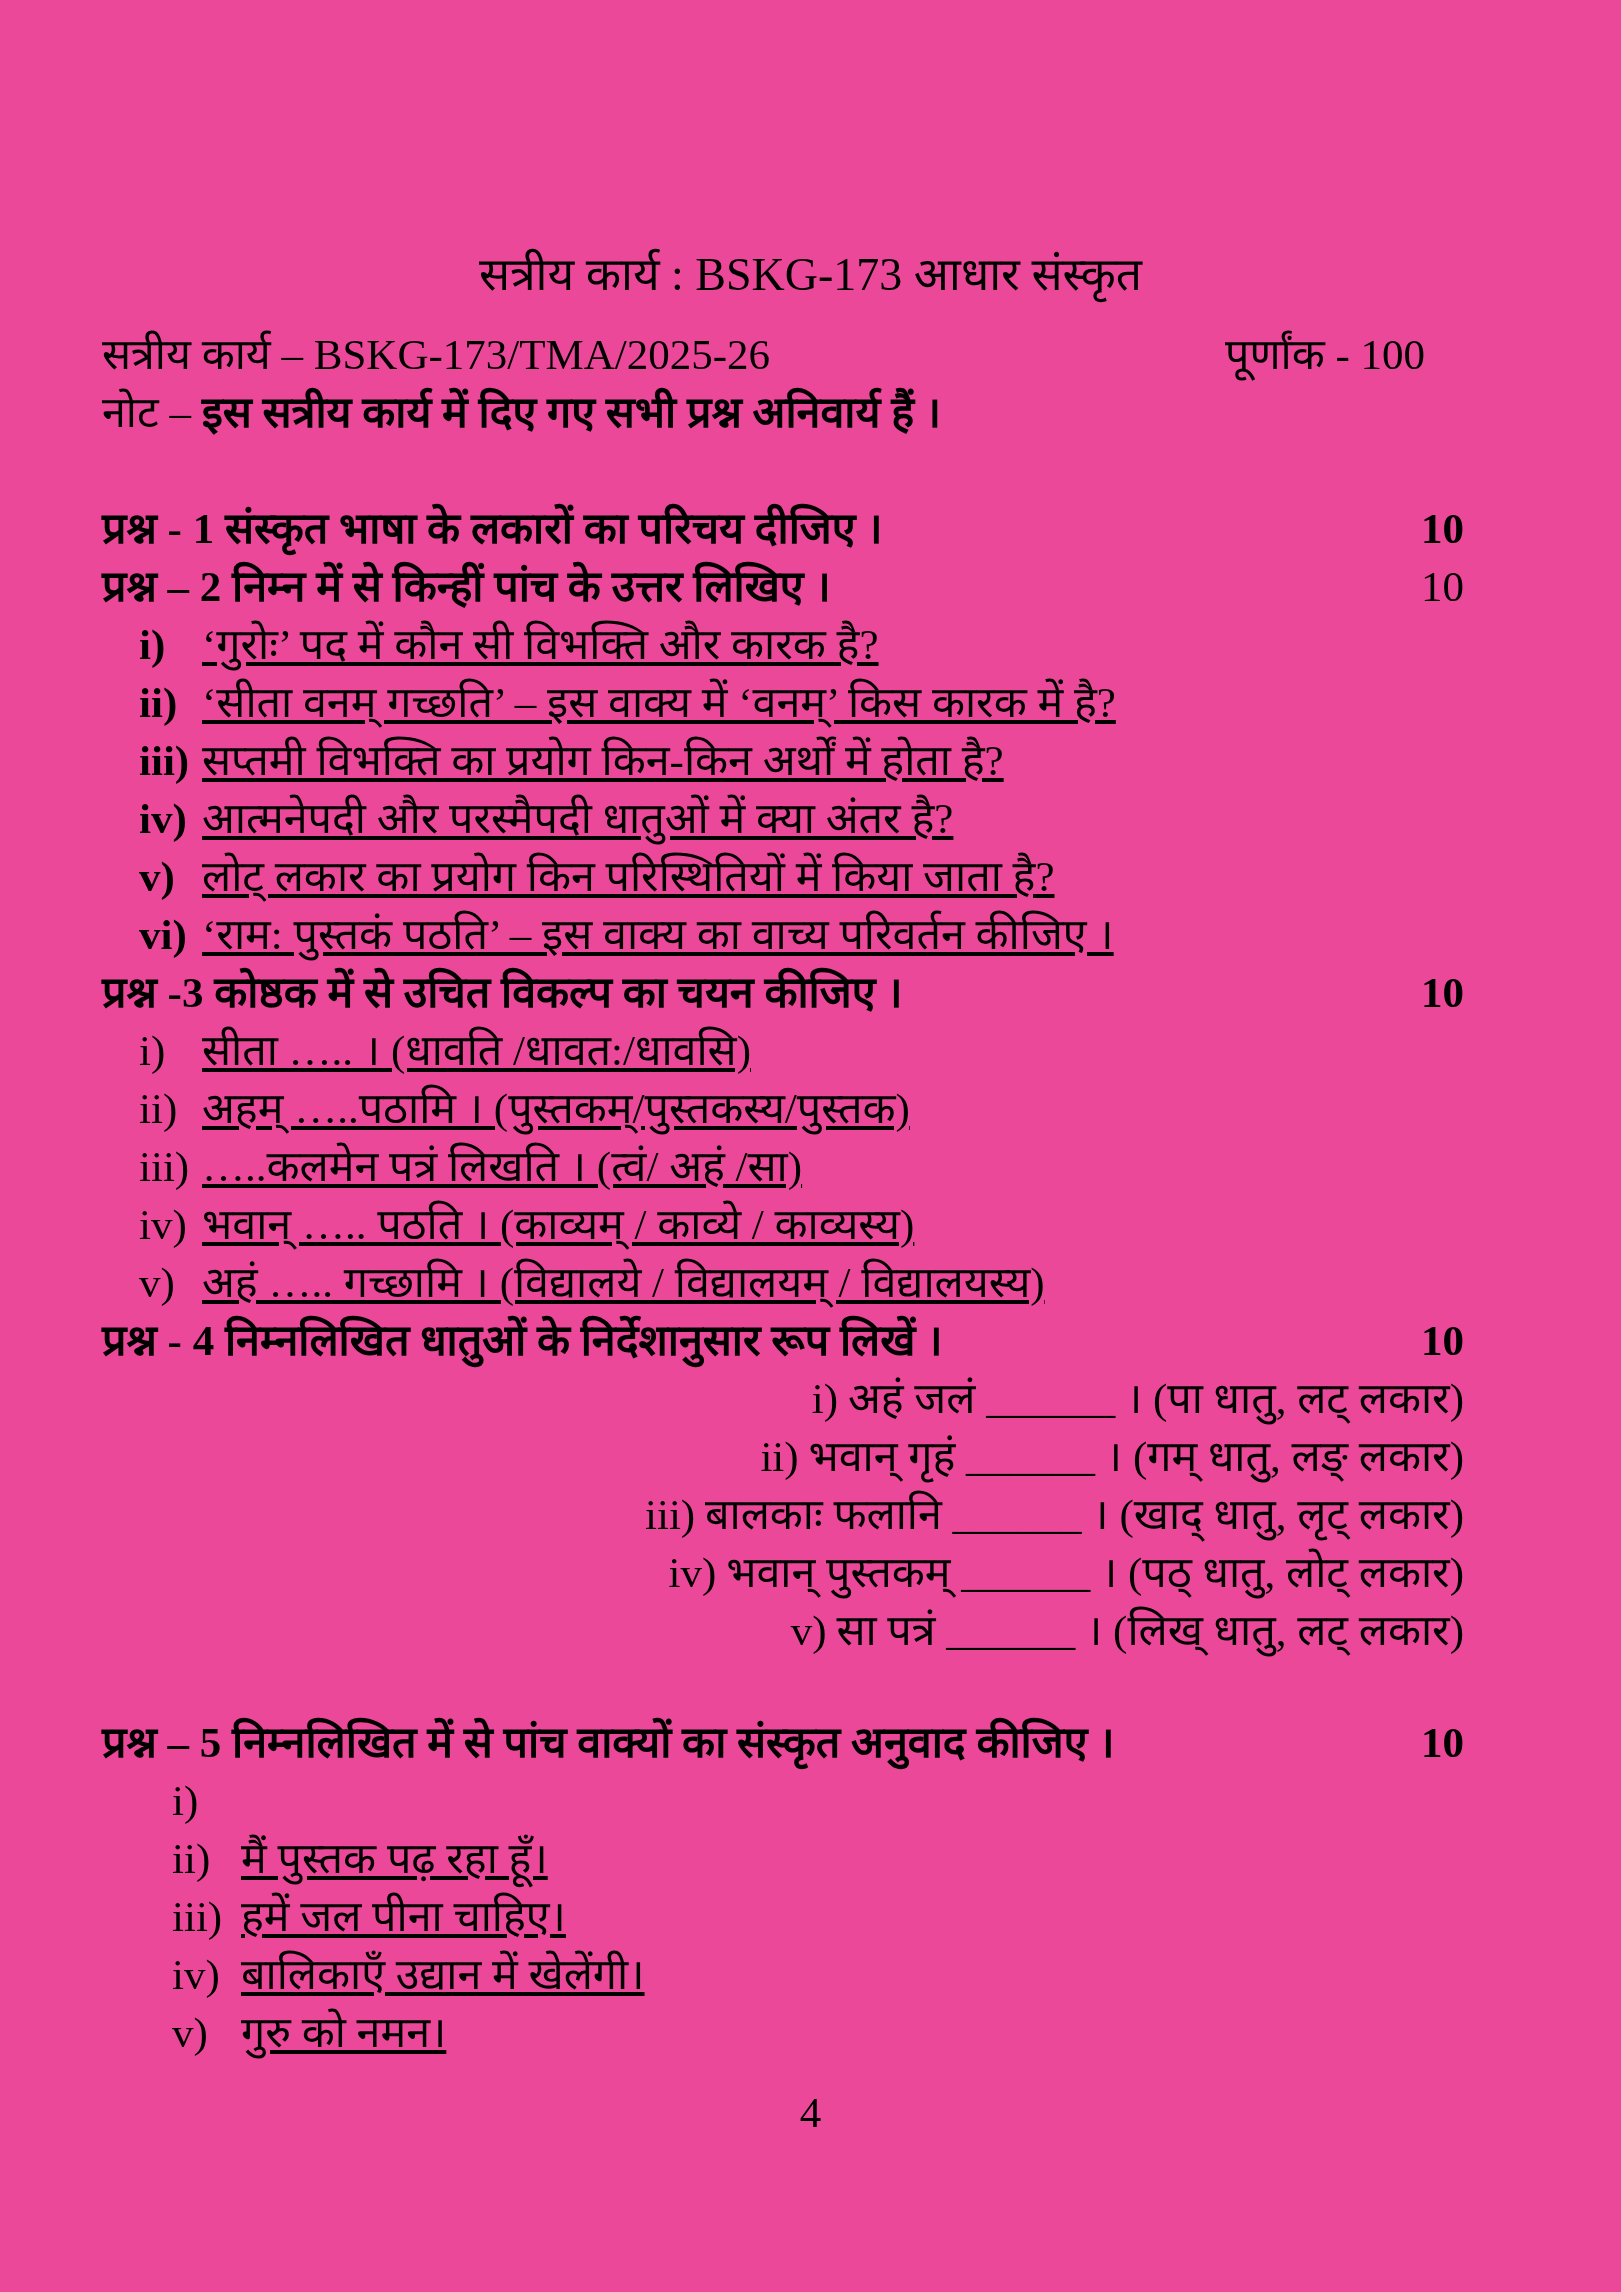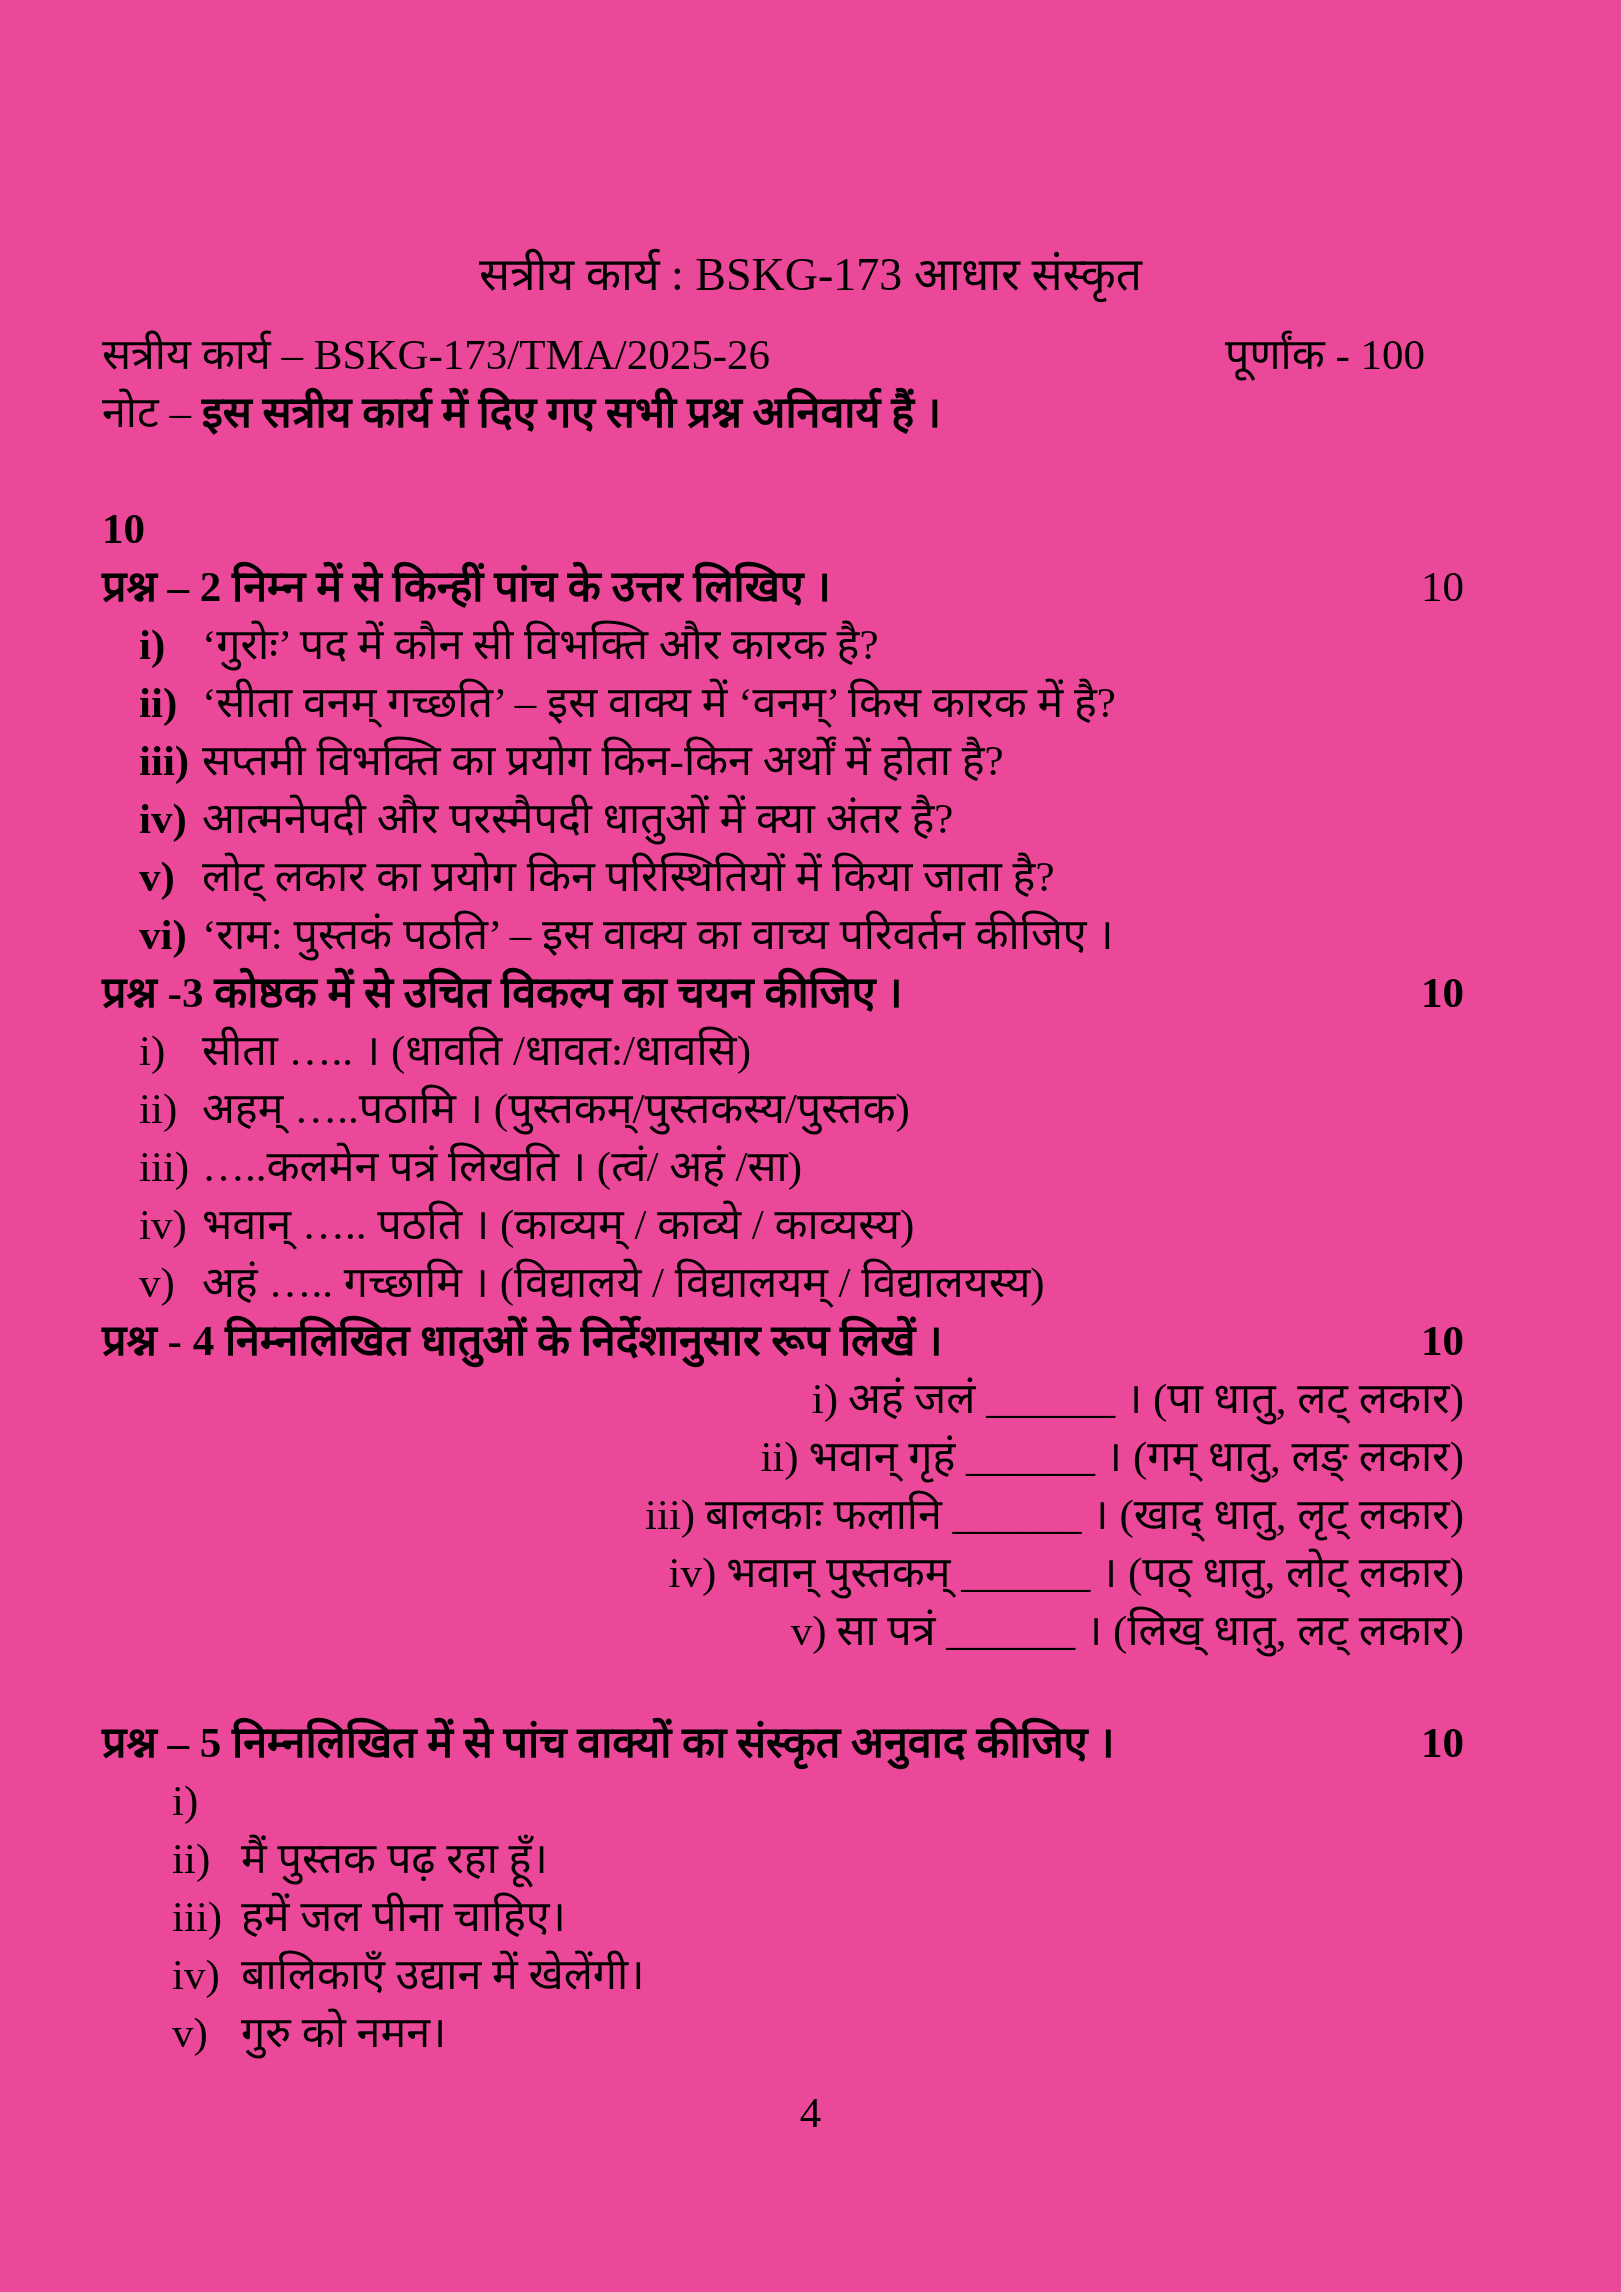--- a/index.html
+++ b/index.html
@@ -44,21 +44,21 @@
   .qhead { font-weight: bold; white-space: nowrap; }
   .qmarks { font-weight: bold; }
   .qmarks.regular { font-weight: normal; }
   .item { display: flex; align-items: baseline; }
   .item .num {
     flex: 0 0 63px;
     margin-left: 37px;
   }
   .item.q2 .num { font-weight: bold; }
   .item.q5 .num { flex: 0 0 69px; margin-left: 70px; }
-  .item .txt { white-space: nowrap; }
+  .item .txt { white-space: nowrap; text-decoration: underline; }
   .item4 { margin-left: 70px; text-align: right; }
   .item4 .num { margin-right: 9.8px; }
   .page-number {
     position: absolute;
     top: 2084px;
     left: 0;
     width: 100%;
     text-align: center;
     font-size: 43px;
     line-height: 58px;
@@ -76,20 +76,21 @@
     <div class="subrow line">
       <span>सत्रीय कार्य – BSKG-173/TMA/2025-26</span>
       <span>पूर्णांक - 100</span>
     </div>
 
     <div class="note line"><span class="note-prefix">नोट – </span><span>इस सत्रीय कार्य में दिए गए सभी प्रश्न अनिवार्य हैं ।</span></div>
 
     <div class="blank"></div>
 
     <div class="qrow line">
+      <span class="qhead">प्रश्न - 1  संस्कृत भाषा के लकारों का परिचय दीजिए ।</span>
       <span class="qmarks">10</span>
     </div>
 
     <div class="qrow line">
       <span class="qhead">प्रश्न – 2 निम्न में से किन्हीं पांच के उत्तर लिखिए ।</span>
       <span class="qmarks regular">10</span>
     </div>
 
     <div class="item q2 line">
       <span class="num">i)</span>

